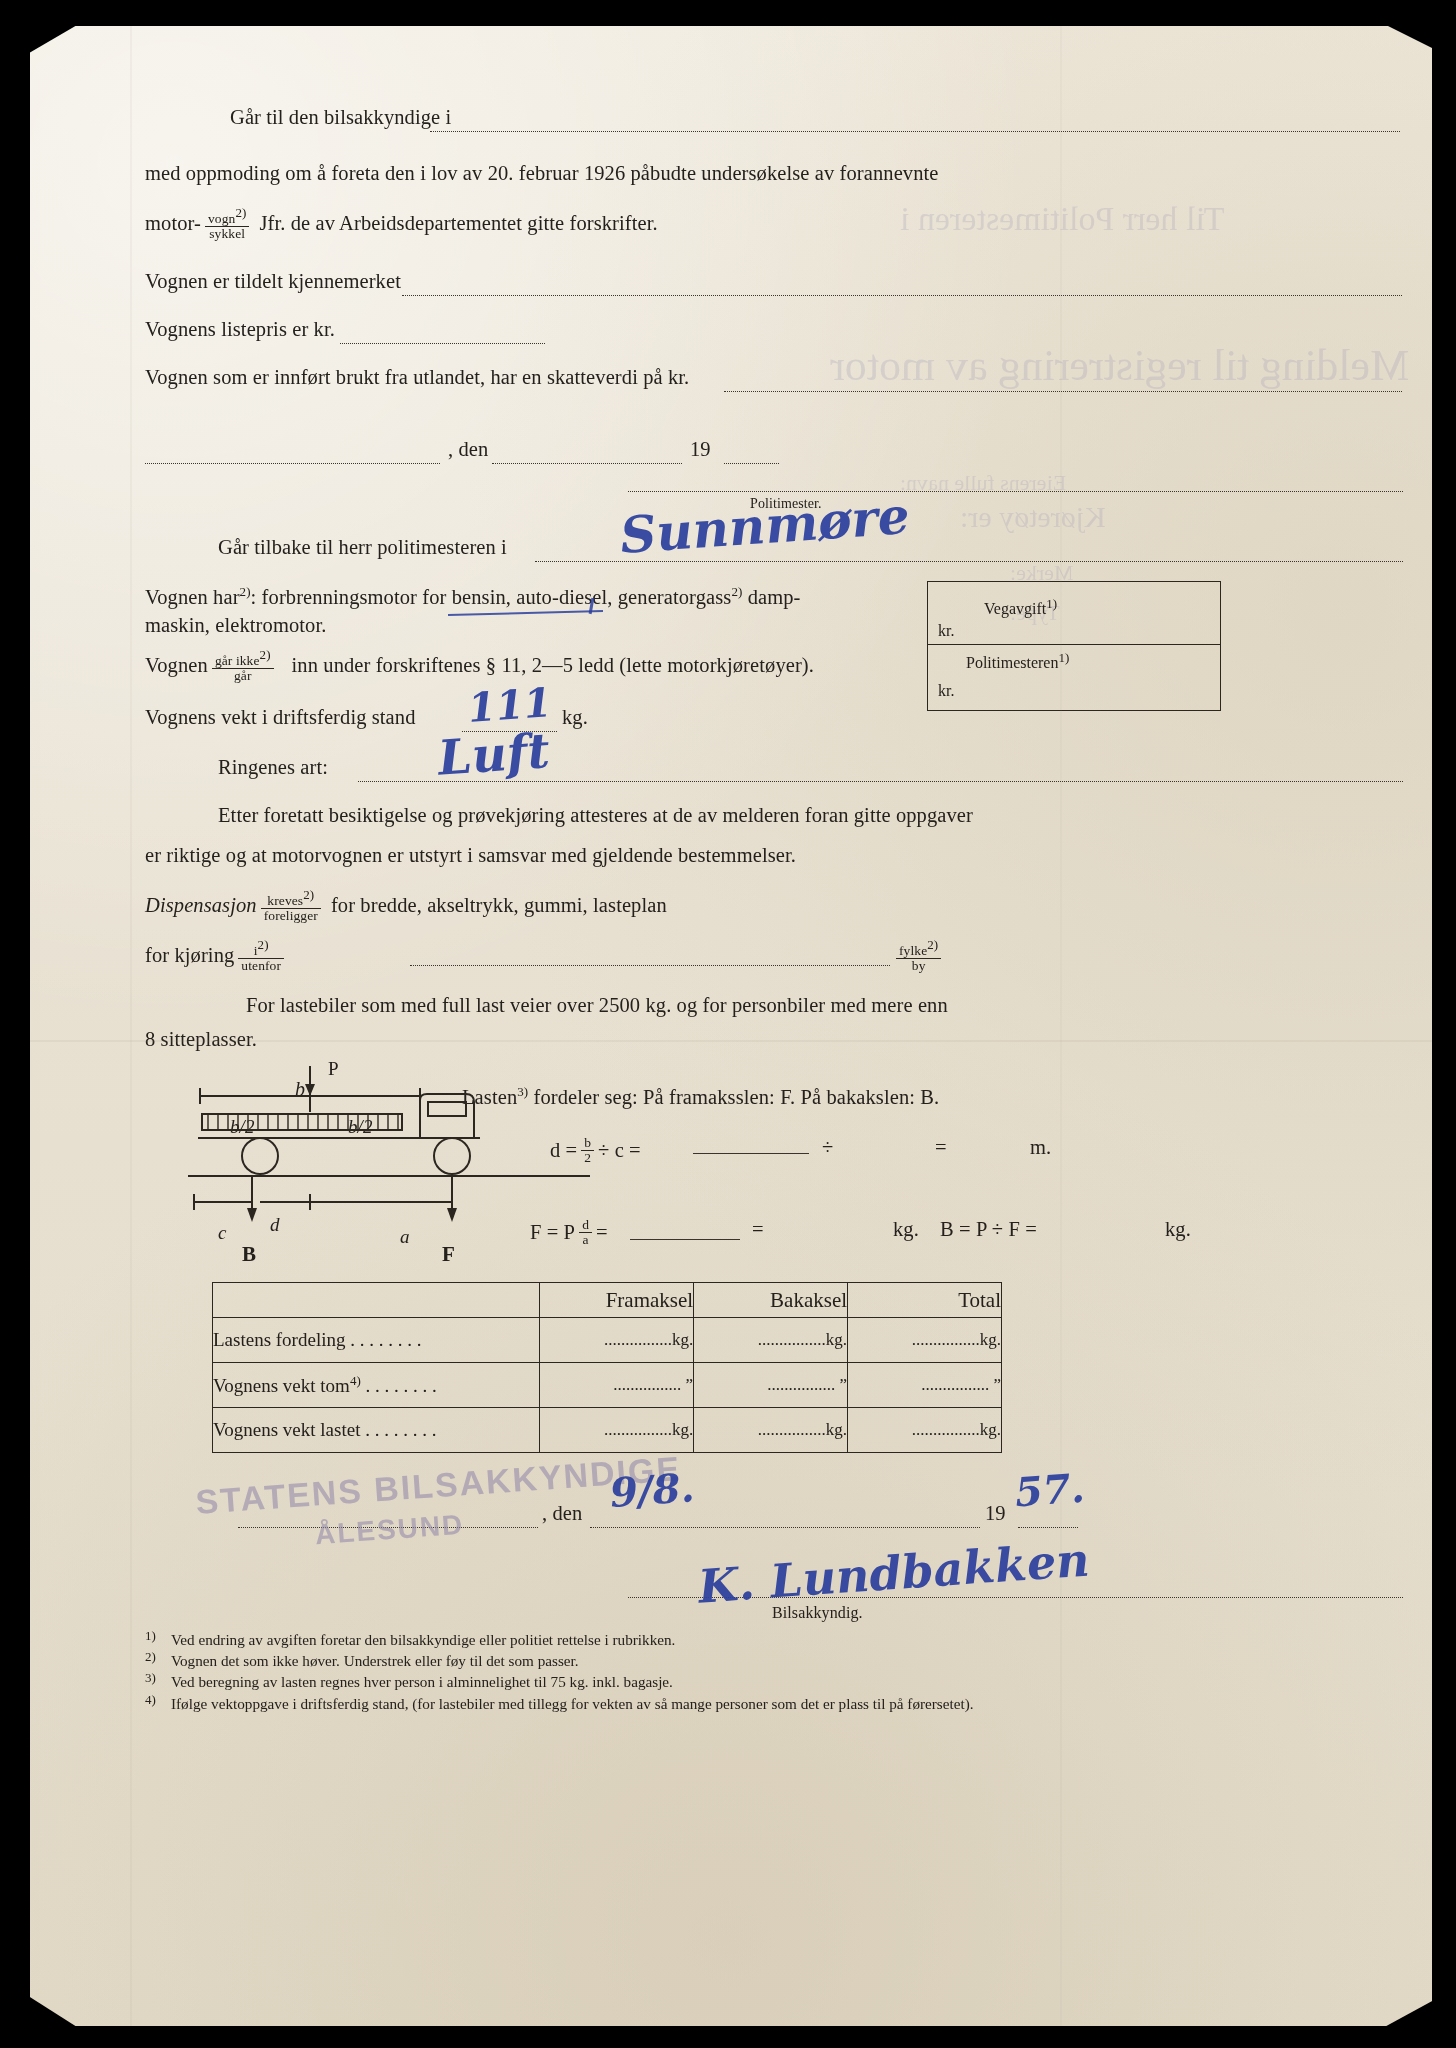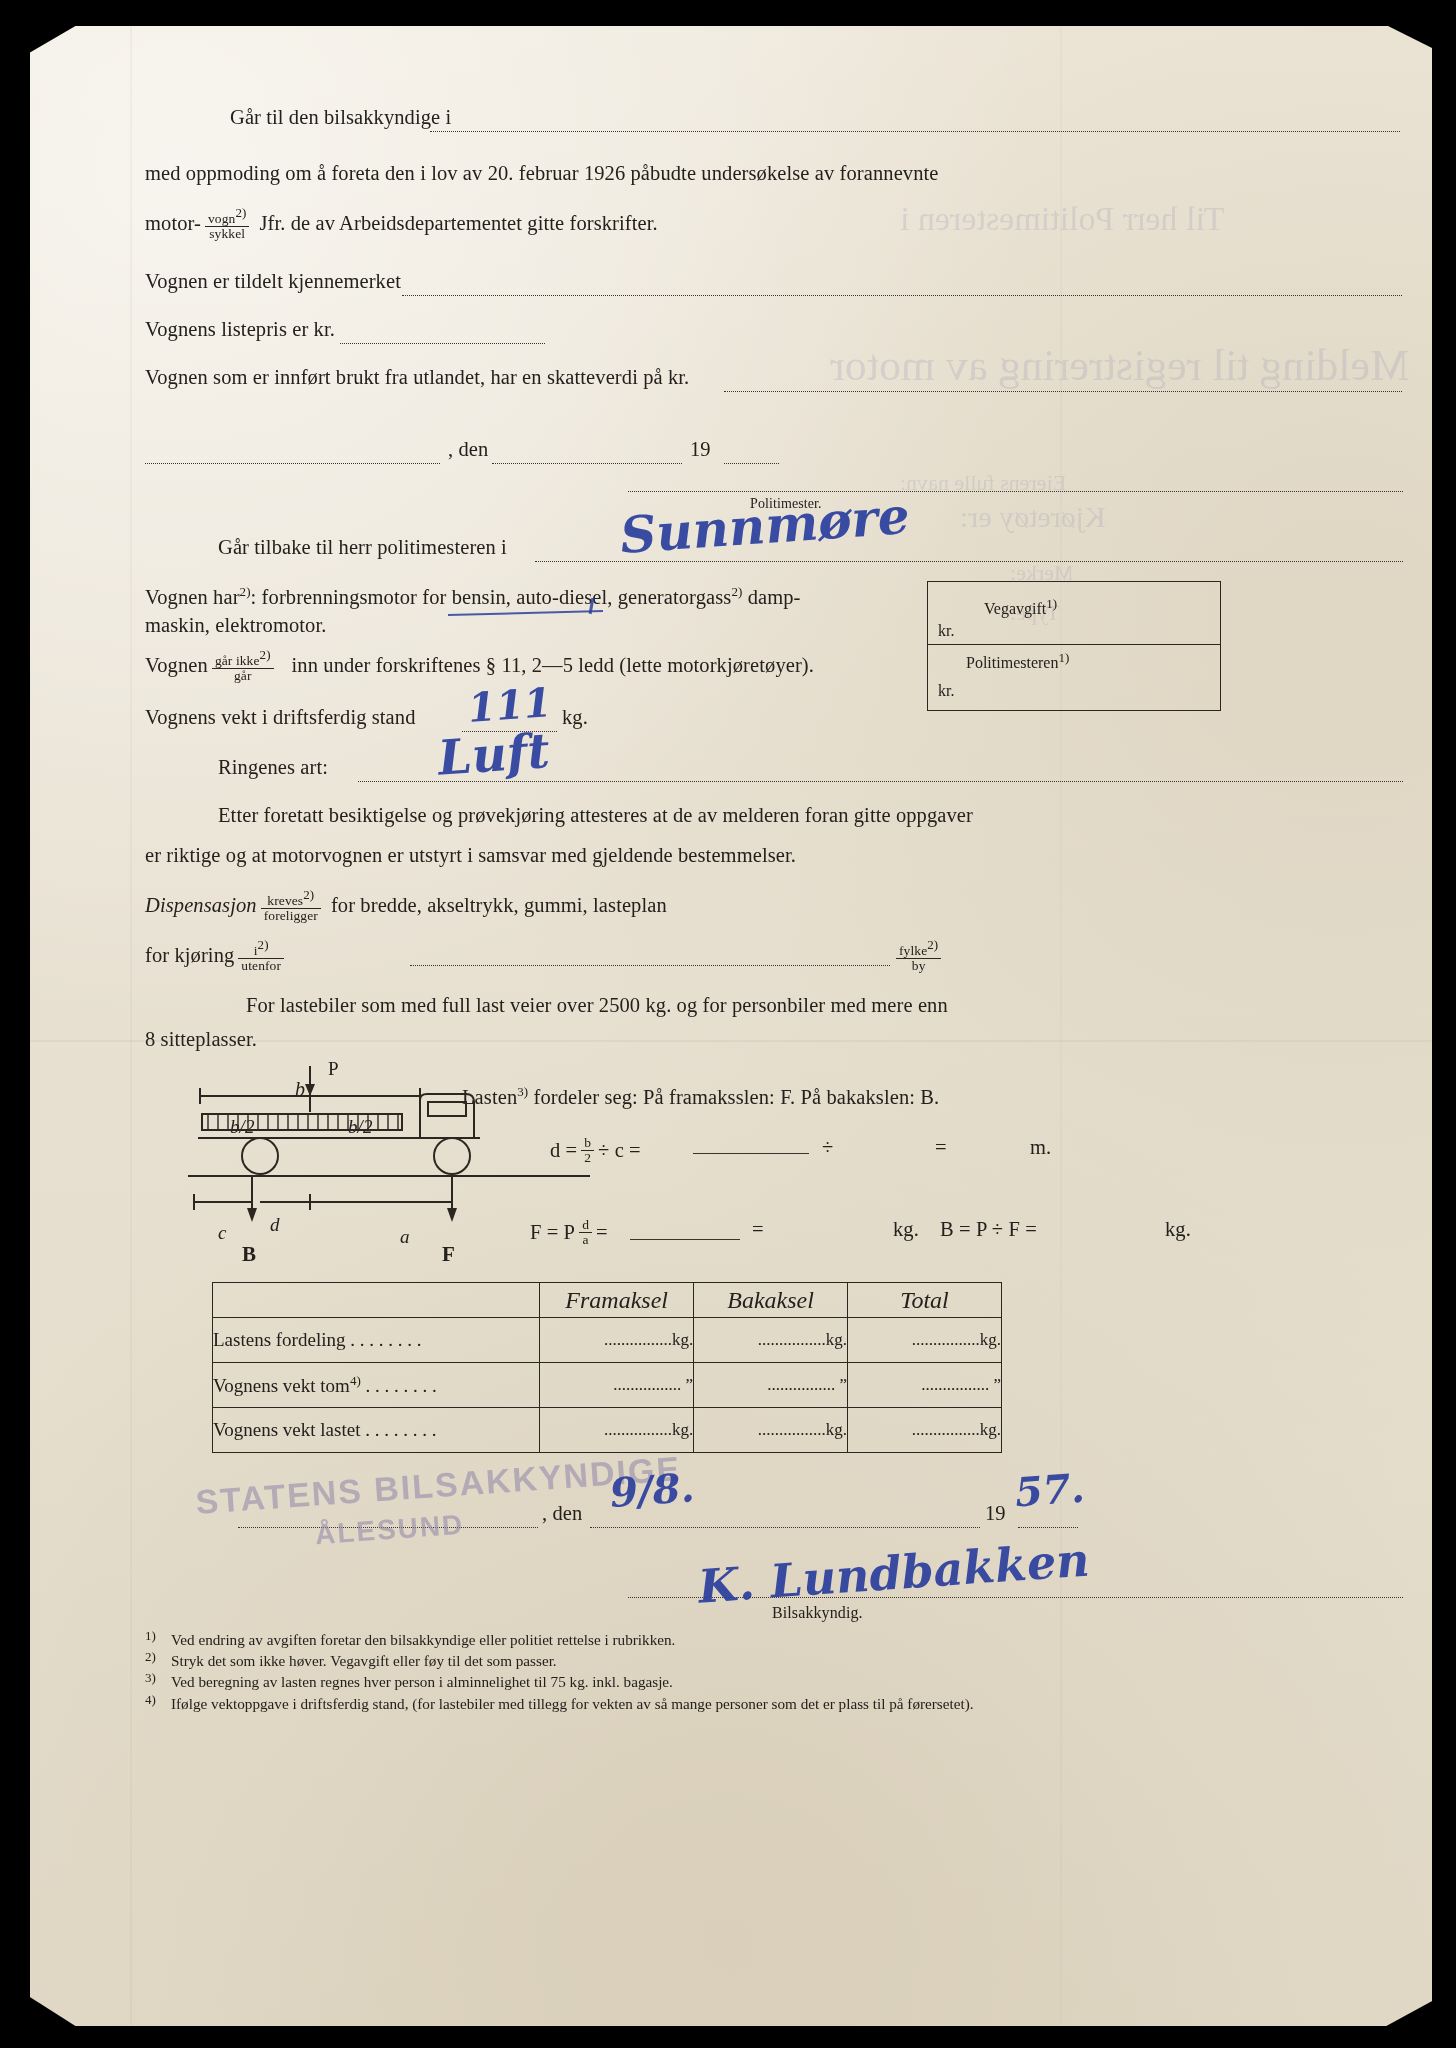--- a/index.html
+++ b/index.html
@@ -67,21 +67,21 @@
     font-size:15.5px;
   }
   .boxTax .sepline{position:absolute;left:0;right:0;border-top:1.3px solid #2b2620;}
 
   table.loadtbl{
     position:absolute;z-index:6;border-collapse:collapse;
     font-size:19px;
   }
   table.loadtbl td{border:1.5px solid #2b2620;padding:0;}
   .cellpad{padding:9px 10px;}
-  .th{text-align:center;font-size:24px;font-style:italic;}
+  .th{text-align:right;font-size:21px;}
   .dotcell{font-size:17px;text-align:right;}
 
   .stamp{
     position:absolute;z-index:7;color:#8f86a8;opacity:.55;
     font-family:"Liberation Sans", sans-serif;
     font-weight:700;letter-spacing:2px;
     transform:rotate(-4deg);
   }
 
   .footnotes{position:absolute;z-index:6;font-size:15.2px;line-height:1.33;}
@@ -352,21 +352,21 @@
       <div class="line" style="left:742px;top:1578px;font-size:16px;">Bilsakkyndig.</div>
       <div class="handwrite" style="left:668px;top:1520px;font-size:46px;">K. Lundbakken</div>
 
       <div class="footnotes" style="left:115px;top:1604px;width:1060px;">
         <div class="fn">
           <span class="fnum">1)</span>
           <span>Ved endring av avgiften foretar den bilsakkyndige eller politiet rettelse i rubrikken.</span>
         </div>
         <div class="fn">
           <span class="fnum">2)</span>
-          <span>Stryk det som ikke høver. Vegavgift eller føy til det som passer.</span>
+          <span>Vognen det som ikke høver. Understrek eller føy til det som passer.</span>
         </div>
         <div class="fn">
           <span class="fnum">3)</span>
           <span>Ved beregning av lasten regnes hver person i alminnelighet til 75 kg. inkl. bagasje.</span>
         </div>
         <div class="fn">
           <span class="fnum">4)</span>
           <span>Ifølge vektoppgave i driftsferdig stand, (for lastebiler med tillegg for vekten av så mange personer som det er plass til på førersetet).</span>
         </div>
       </div>

